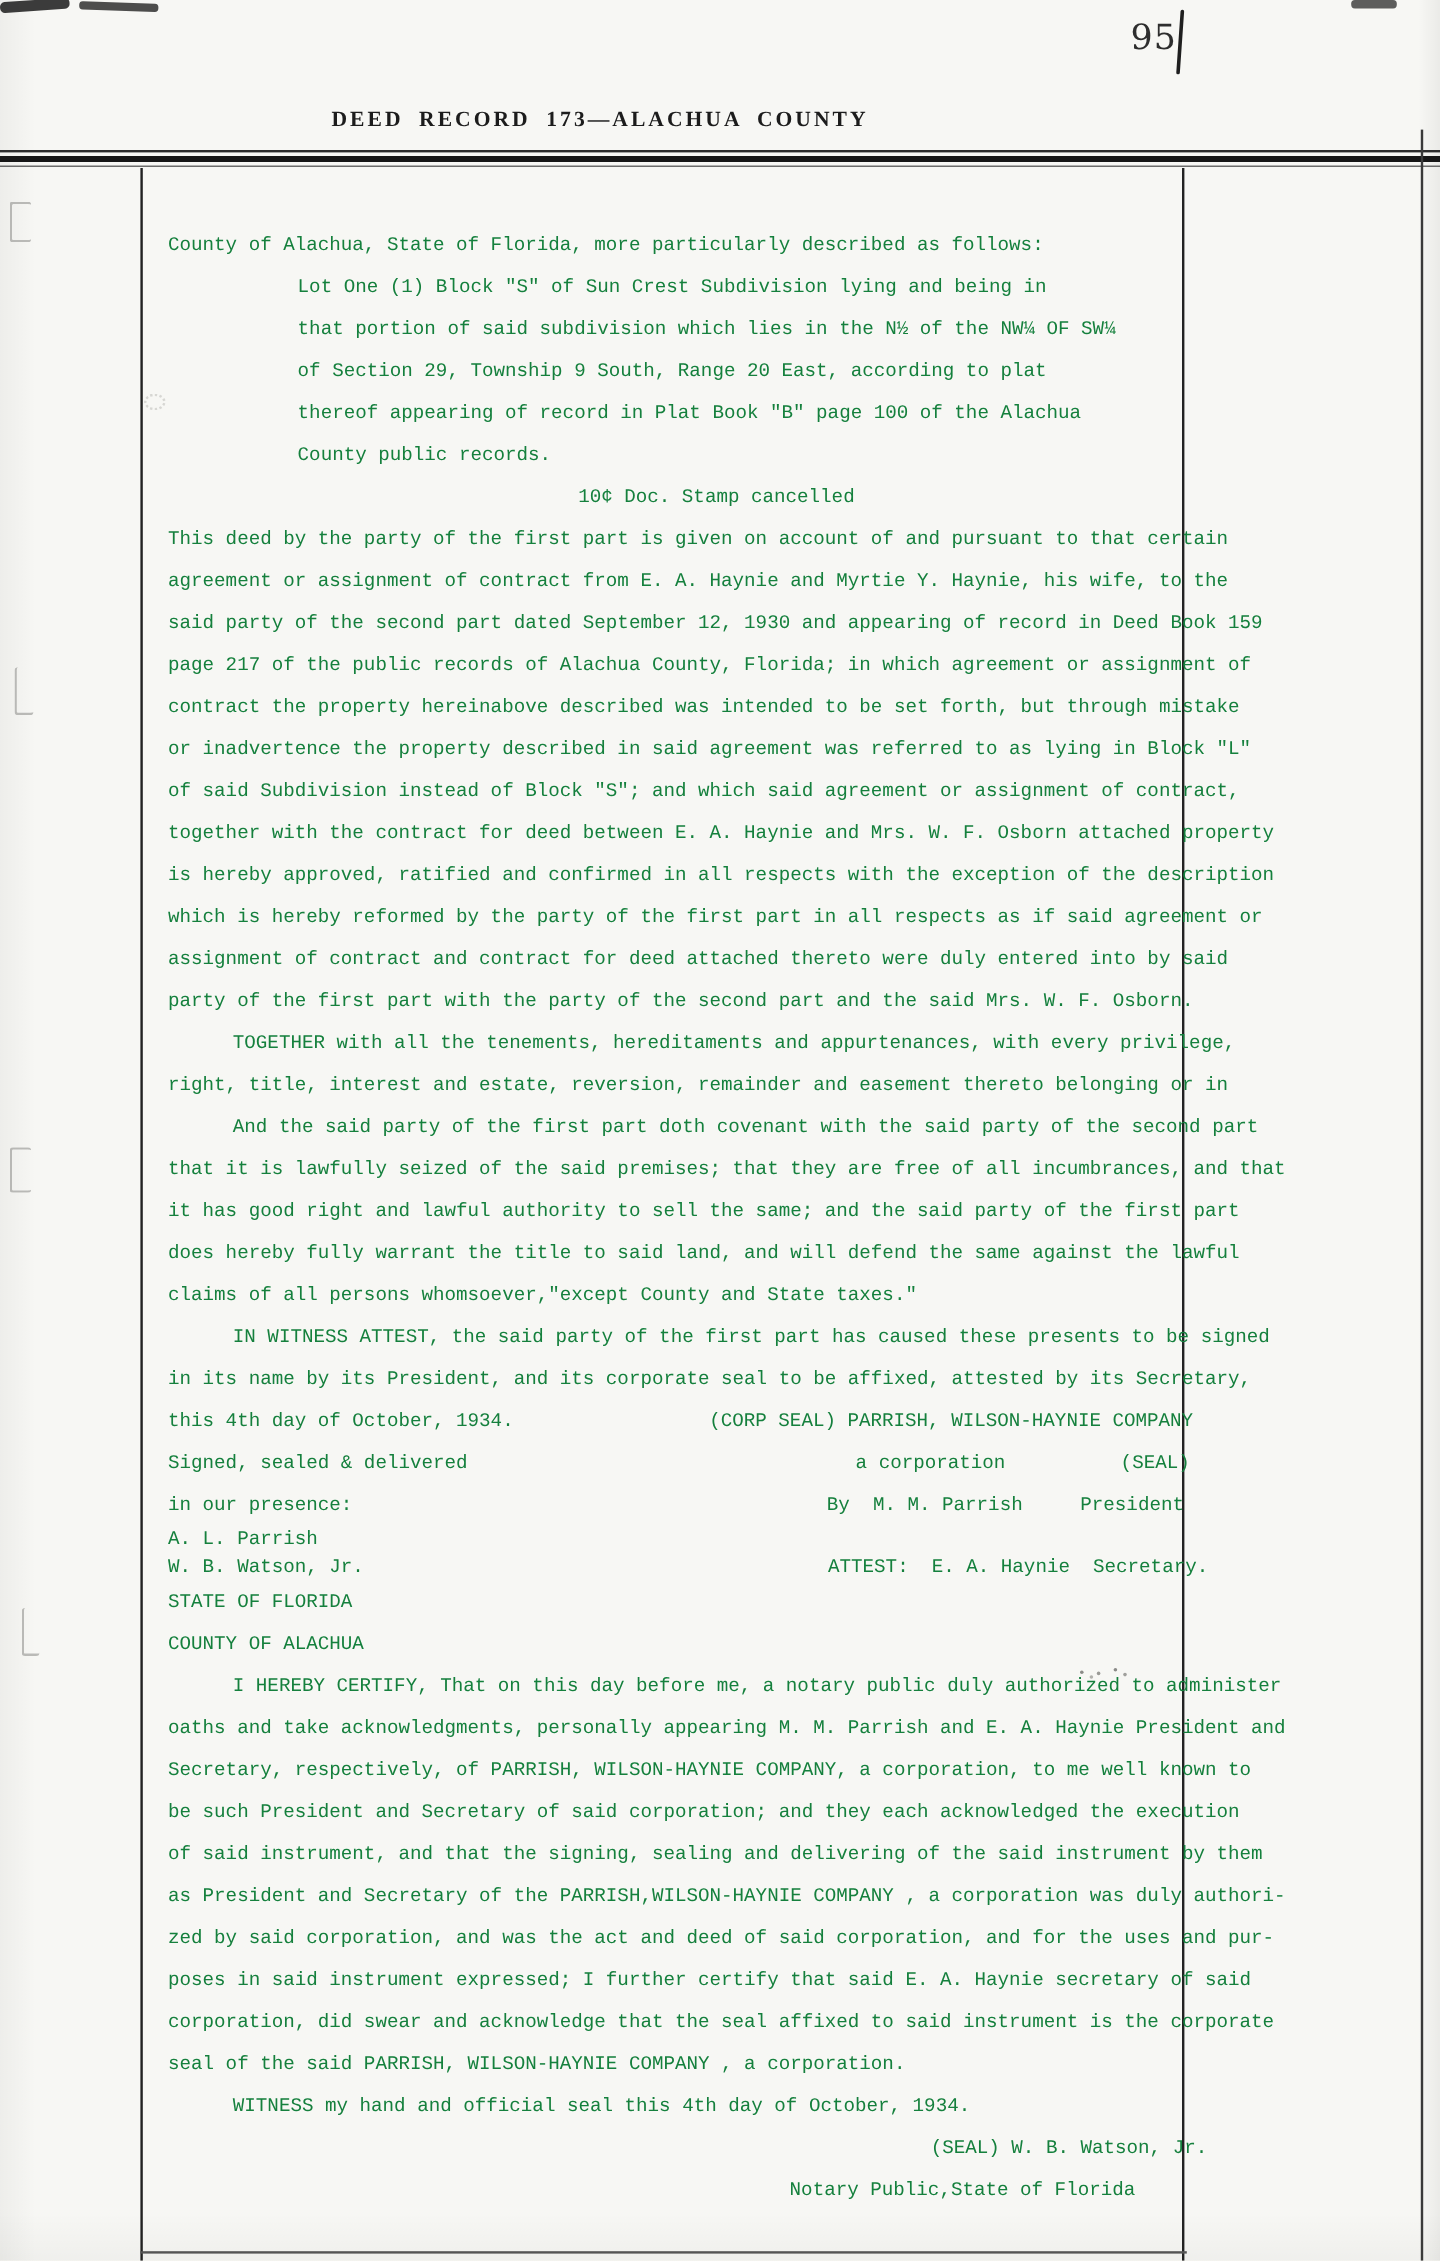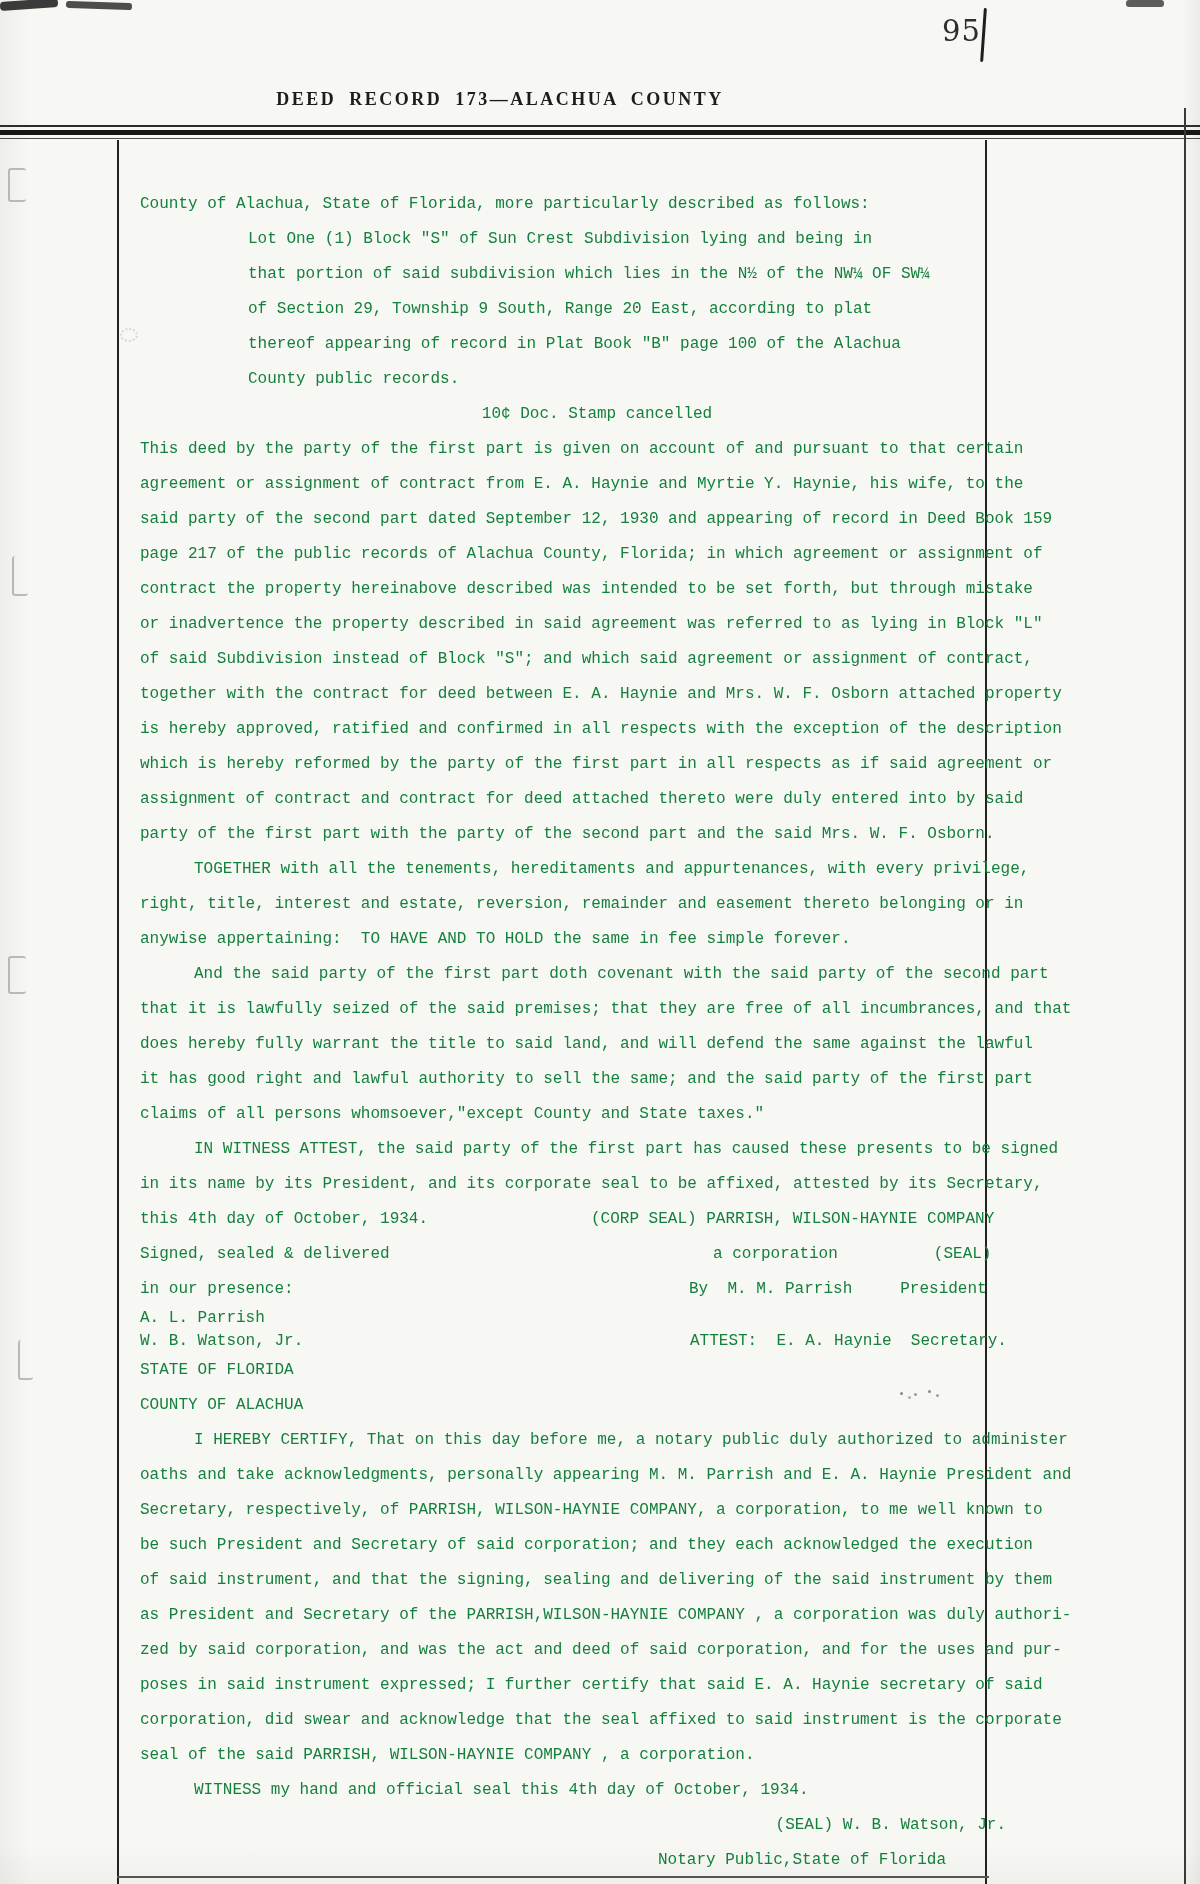--- a/index.html
+++ b/index.html
@@ -115,25 +115,24 @@
     <div class="line flush">contract the property hereinabove described was intended to be set forth, but through mistake</div>
     <div class="line flush">or inadvertence the property described in said agreement was referred to as lying in Block "L"</div>
     <div class="line flush">of said Subdivision instead of Block "S"; and which said agreement or assignment of contract,</div>
     <div class="line flush">together with the contract for deed between E. A. Haynie and Mrs. W. F. Osborn attached property</div>
     <div class="line flush">is hereby approved, ratified and confirmed in all respects with the exception of the description</div>
     <div class="line flush">which is hereby reformed by the party of the first part in all respects as if said agreement or</div>
     <div class="line flush">assignment of contract and contract for deed attached thereto were duly entered into by said</div>
     <div class="line flush">party of the first part with the party of the second part and the said Mrs. W. F. Osborn.</div>
     <div class="line indent">TOGETHER with all the tenements, hereditaments and appurtenances, with every privilege,</div>
     <div class="line flush">right, title, interest and estate, reversion, remainder and easement thereto belonging or in</div>
-    <div class="line flush">anywise appertaining:  TO HAVE AND TO HOLD the same in fee simple forever.</div>
     <div class="line indent">And the said party of the first part doth covenant with the said party of the second part</div>
     <div class="line flush">that it is lawfully seized of the said premises; that they are free of all incumbrances, and that</div>
+    <div class="line flush">it has good right and lawful authority to sell the same; and the said party of the first part</div>
     <div class="line flush">does hereby fully warrant the title to said land, and will defend the same against the lawful</div>
-    <div class="line flush">it has good right and lawful authority to sell the same; and the said party of the first part</div>
     <div class="line flush">claims of all persons whomsoever,"except County and State taxes."</div>
     <div class="line indent">IN WITNESS ATTEST, the said party of the first part has caused these presents to be signed</div>
     <div class="line flush">in its name by its President, and its corporate seal to be affixed, attested by its Secretary,</div>
     <div class="line twocol"><span>this 4th day of October, 1934.</span><span class="sig-right rx1">(CORP SEAL) PARRISH, WILSON-HAYNIE COMPANY</span></div>
     <div class="line twocol"><span>Signed, sealed &amp; delivered</span><span class="sig-right rx2">a corporation          (SEAL)</span></div>
     <div class="line twocol"><span>in our presence:</span><span class="sig-right rx3">By  M. M. Parrish     President</span></div>
     <div class="line tight">A. L. Parrish</div>
     <div class="line twocol tight"><span>W. B. Watson, Jr.</span><span class="sig-right rx4">ATTEST:  E. A. Haynie  Secretary.</span></div>
     <div class="line flush">STATE OF FLORIDA</div>
     <div class="line flush">COUNTY OF ALACHUA</div>

